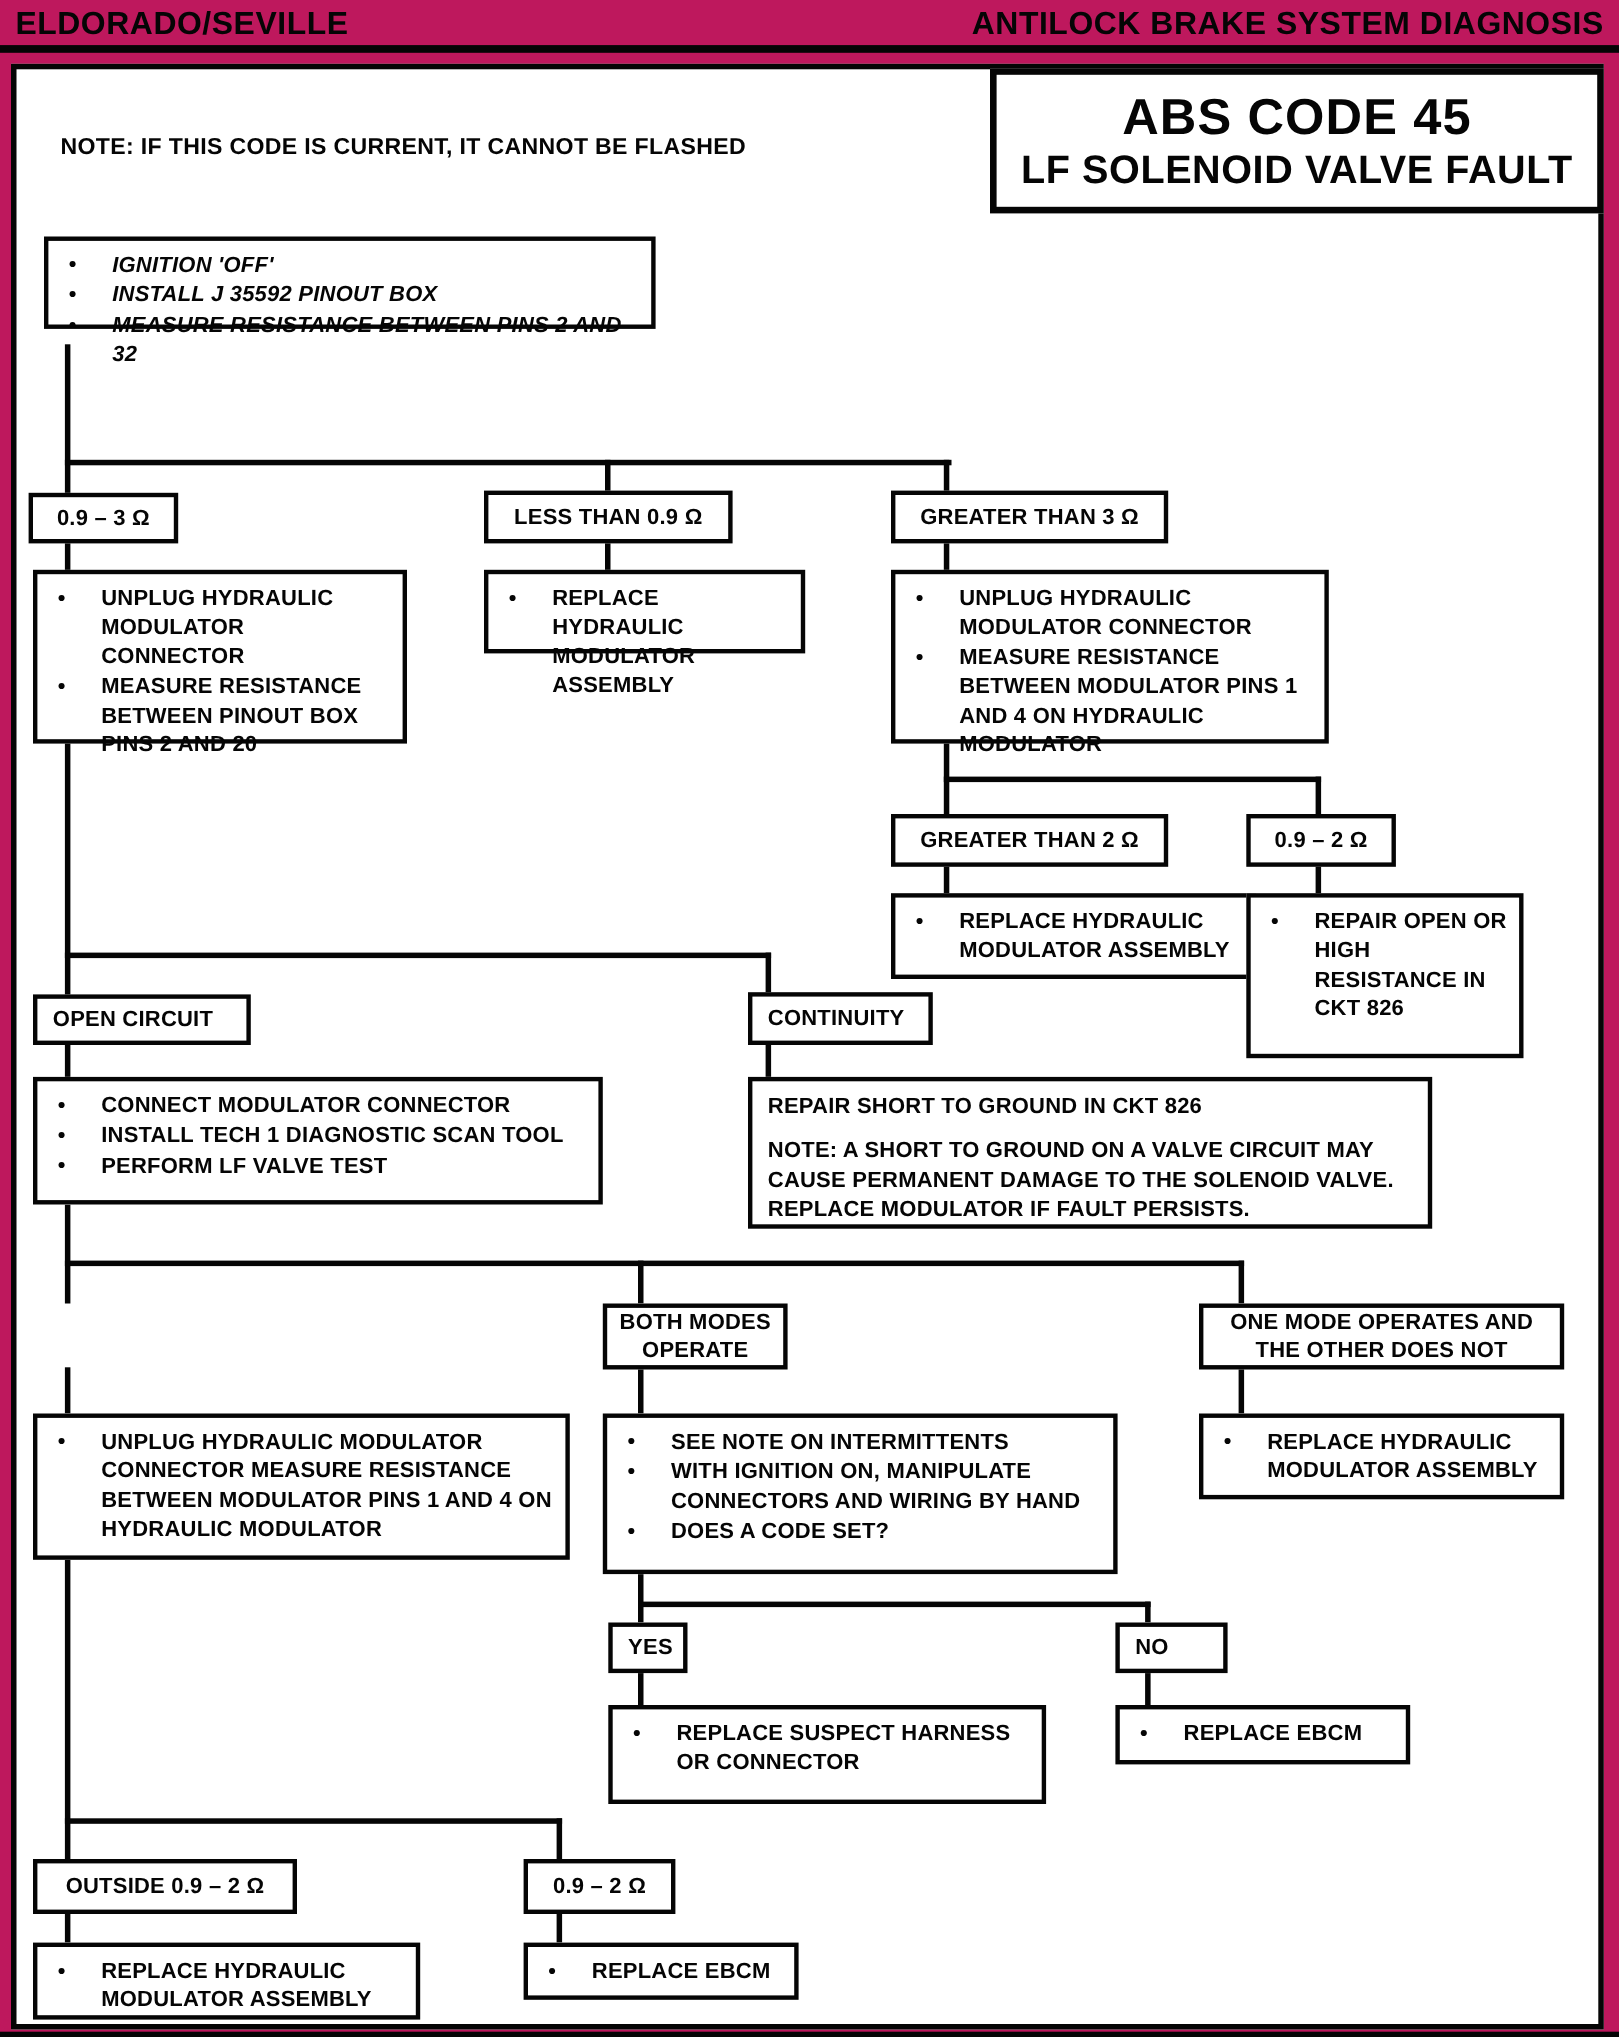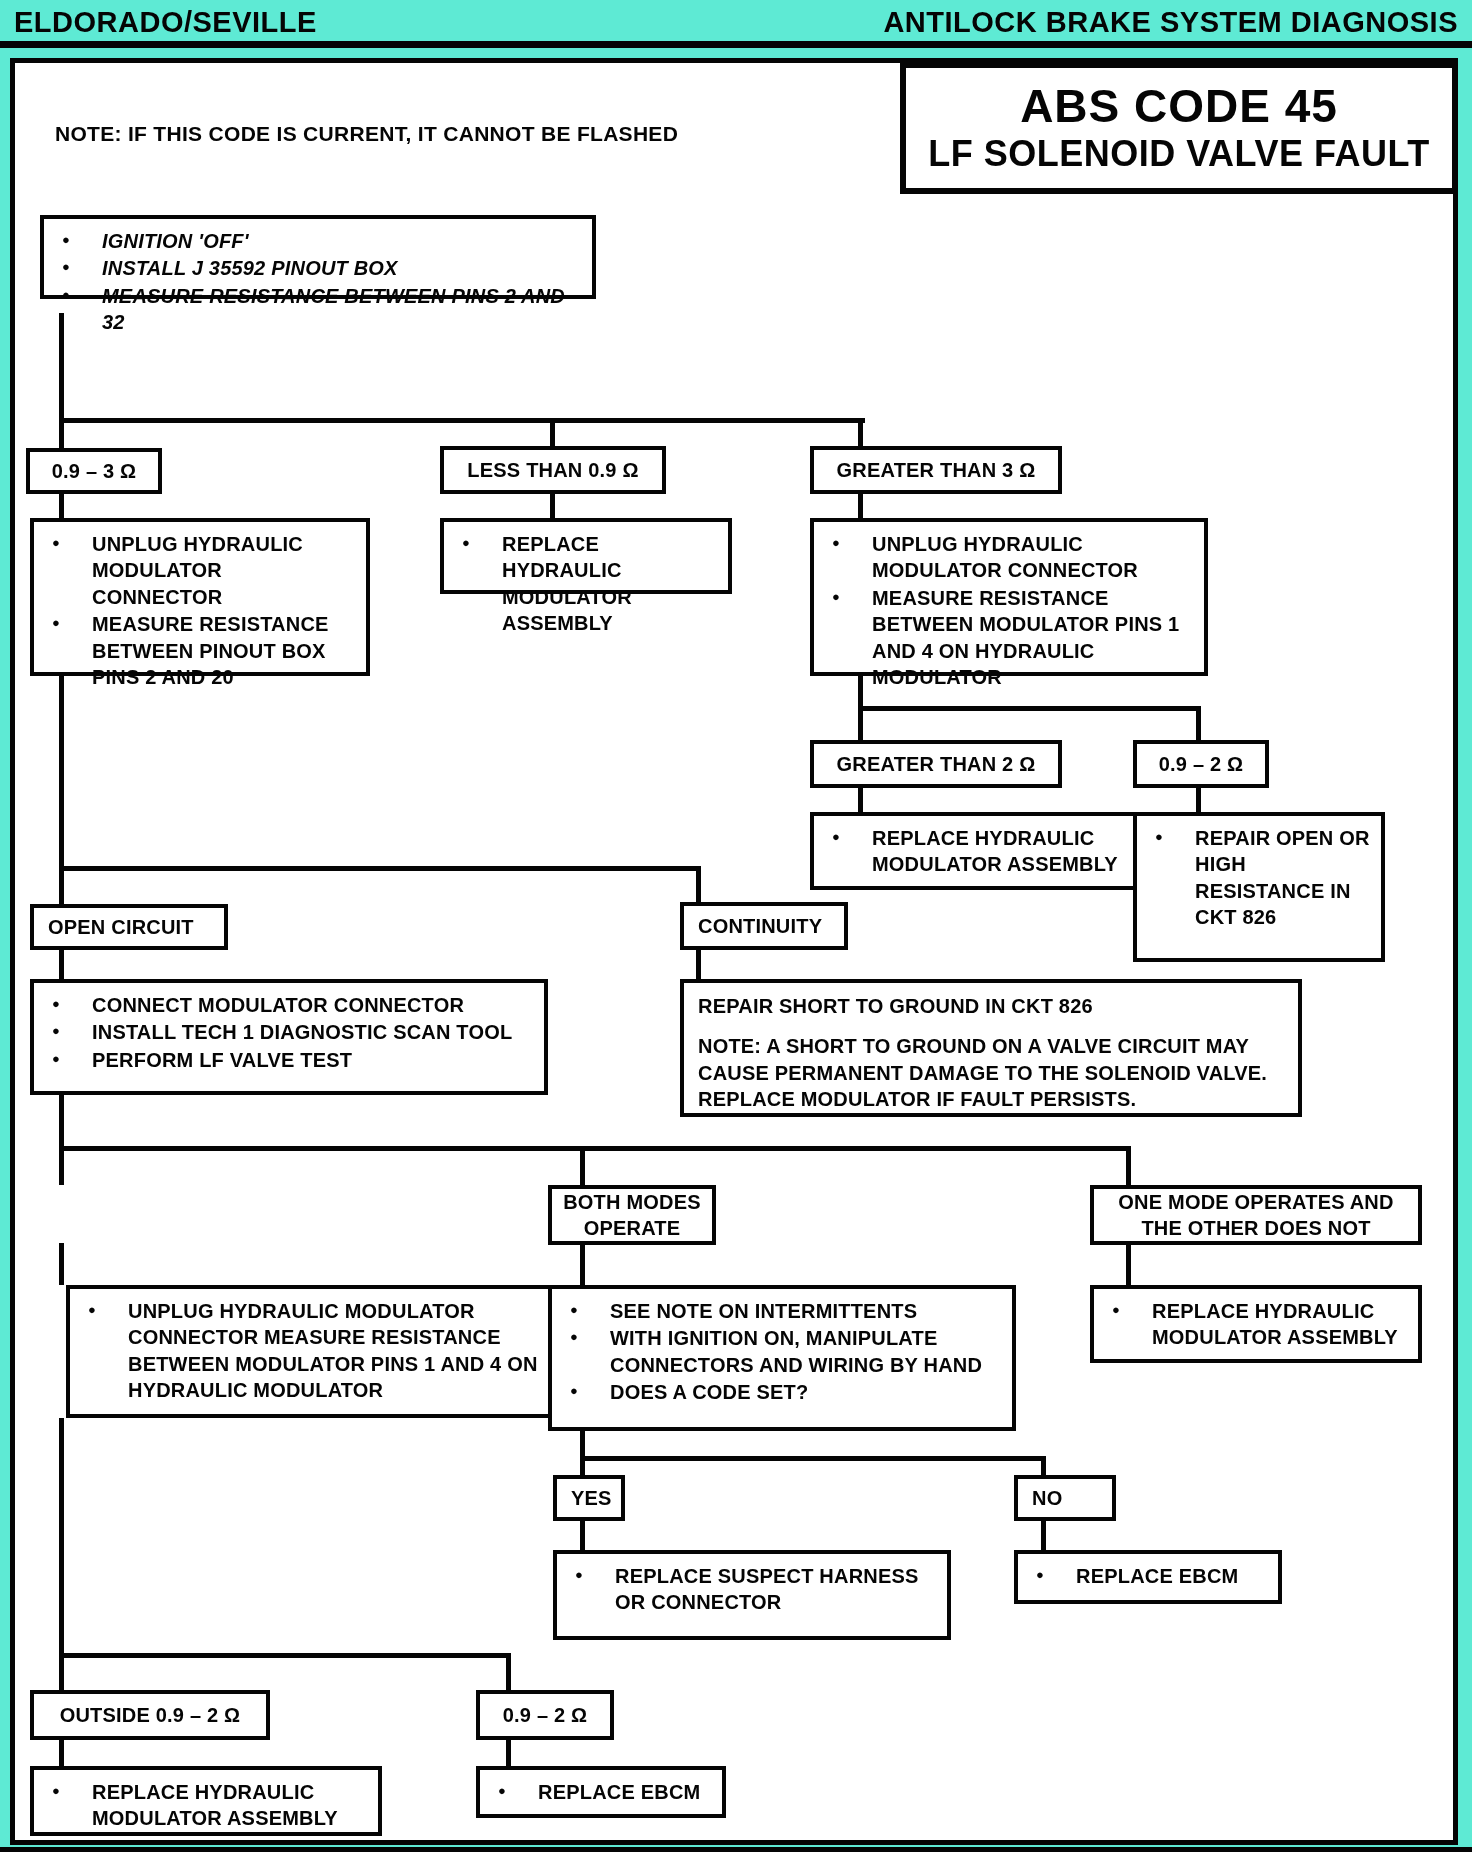--- a/index.html
+++ b/index.html
@@ -1,19 +1,19 @@
 <!DOCTYPE html>
 <html><head>
 <meta charset="utf-8">
 <style>
   html,body{margin:0;padding:0;background:#e8e8e4;}
   #page{
     position:relative;
     width:1472px;height:1852px;
-    background:#5eead4;
+    background:#be185d;
     font-family:"Liberation Sans", sans-serif;
     color:#050505;
     overflow:hidden;
     -webkit-font-smoothing:none;
   }
   .hdr{
     position:absolute;top:6px;
     font-size:29px;font-weight:800;letter-spacing:.5px;white-space:nowrap;
   }
   .hdr-left{left:14px;}
@@ -176,21 +176,21 @@
       </div>
   </div>
   <div class="box para" style="left:680px;top:979px;width:622px;height:138px;">
     <p>REPAIR SHORT TO GROUND IN CKT 826</p>
     <p>NOTE: A SHORT TO GROUND ON A VALVE CIRCUIT MAY CAUSE PERMANENT DAMAGE TO THE SOLENOID VALVE. REPLACE MODULATOR IF FAULT PERSISTS.</p>
   </div>
 
   <div class="box lbl center" style="left:548px;top:1185px;width:168px;height:60px;">BOTH MODES OPERATE</div>
   <div class="box lbl center" style="left:1090px;top:1185px;width:332px;height:60px;">ONE MODE OPERATES AND THE OTHER DOES NOT</div>
 
-  <div class="box steps" style="left:30px;top:1285px;width:488px;height:133px;margin-left:36px;">
+  <div class="box steps" style="left:30px;top:1285px;width:488px;height:133px;">
     <div class="bi">
         <span class="btxt">UNPLUG HYDRAULIC MODULATOR CONNECTOR MEASURE RESISTANCE BETWEEN MODULATOR PINS 1 AND 4 ON HYDRAULIC MODULATOR</span>
       </div>
   </div>
   <div class="box steps" style="left:548px;top:1285px;width:468px;height:146px;">
     <div class="bi">
         <span class="btxt">SEE NOTE ON INTERMITTENTS</span>
       </div>
     <div class="bi">
         <span class="btxt">WITH IGNITION ON, MANIPULATE CONNECTORS AND WIRING BY HAND</span>

